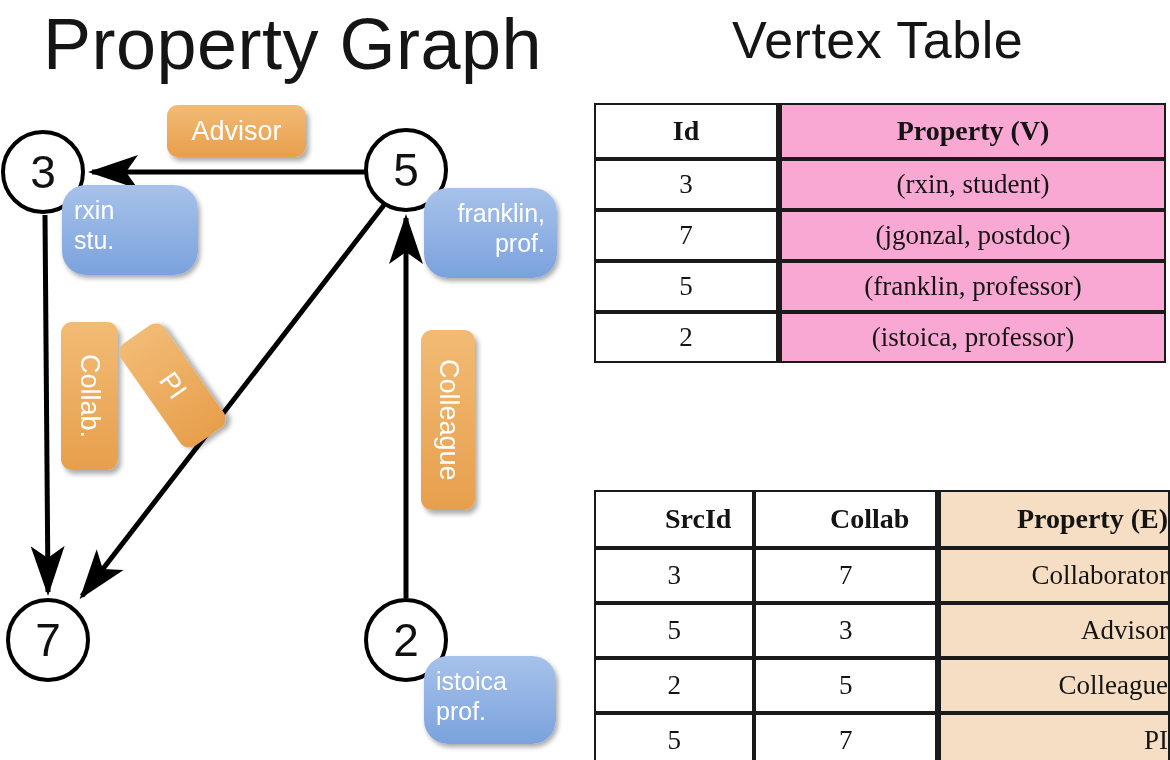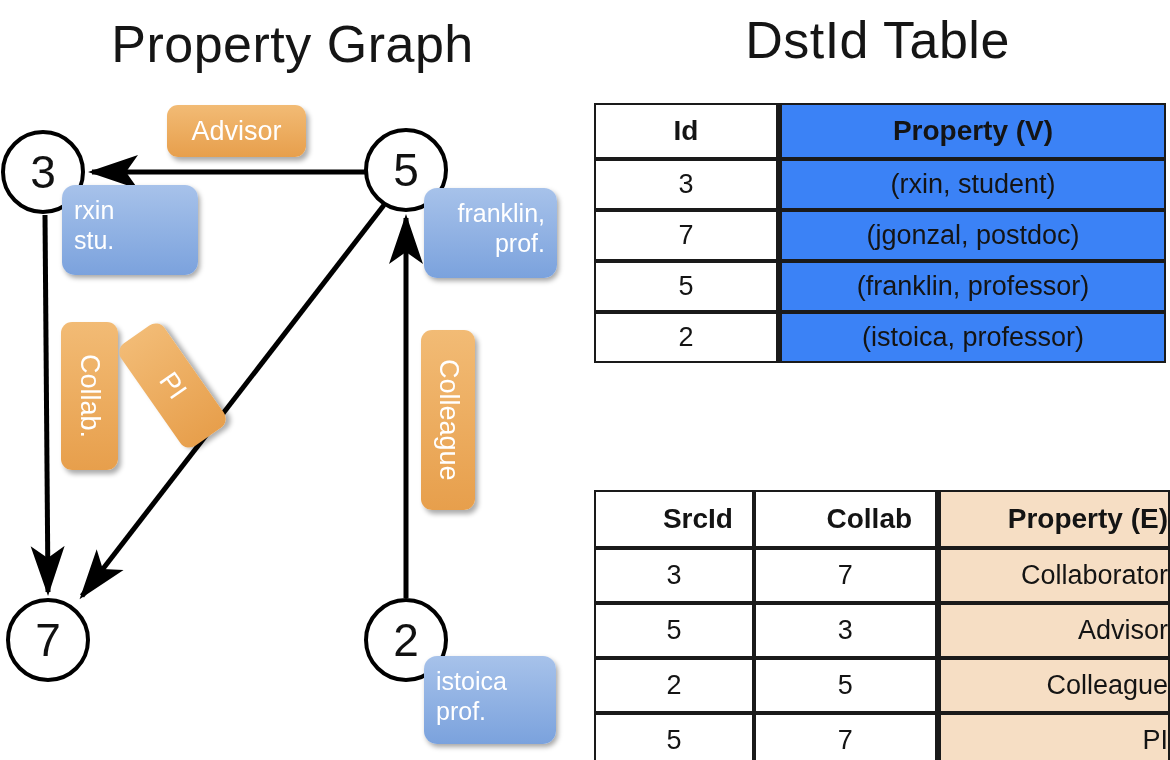--- a/index.html
+++ b/index.html
@@ -15,21 +15,21 @@
   
   .title{
     position:absolute;
     font-family:"Liberation Sans", sans-serif;
     font-weight:300;
     color:#151515;
     letter-spacing:.5px;
     white-space:nowrap;
     text-align:center;
   }
-  #title-property-graph{left:0;top:14px;width:585px;font-size:52px;line-height:60px;}
+  #title-property-graph{left:0;top:14px;width:585px;font-size:72px;line-height:60px;}
   #title-vertex-table{left:585px;top:10px;width:585px;font-size:52px;line-height:60px;}
   #title-edge-table{left:585px;top:400px;width:585px;font-size:52px;line-height:60px;}
 
   
   #graph-pane{position:absolute;left:0;top:0;width:585px;height:760px;}
   #graph-svg{position:absolute;left:0;top:0;}
 
   .node-circle{
     position:absolute;
     width:84px;height:84px;
@@ -40,21 +40,21 @@
     display:flex;align-items:center;justify-content:center;
     font-family:"Liberation Sans", sans-serif;
     font-weight:300;
     font-size:46px;
     color:#111;
     z-index:4;
   }
 
   .prop-box{
     position:absolute;
-    border-radius:13px;
+    border-radius:24px;
     background:linear-gradient(180deg,#a7c2ea 0%, #7ba2dd 100%);
     box-shadow:2px 3px 5px rgba(0,0,0,.35);
     color:#ffffff;
     font-family:"Liberation Sans", sans-serif;
     font-weight:300;
     font-size:25px;
     line-height:30px;
     padding:10px 12px;
     box-sizing:border-box;
     z-index:6;
@@ -74,33 +74,33 @@
     z-index:5;
     white-space:nowrap;
   }
   .vert-text{writing-mode:vertical-rl;text-orientation:mixed;}
 
   
   .tbl{
     position:absolute;
     border-collapse:separate;
     border-spacing:0;
-    font-family:Liberation Sans, sans-serif;
+    font-family:Liberation Serif, serif;
     border-radius:14px;
   }
   .tbl td{
     border:2px solid #1a1a1a;
     text-align:center;
     font-weight:300;
     color:#141414;
     background:#ffffff;
     padding:0;
   }
   .tbl td.hdr{font-weight:bold;}
-  .tbl td.v-prop{background:#3b82f6;}
+  .tbl td.v-prop{background:#f9a8d4;}
   .tbl td.e-prop{background:#f6dec4;text-align:right;}
 
   #vertex-table{left:594px;top:103px;}
   #vertex-table td{height:47px;font-size:27px;}
   #vertex-table td.c-id{width:180px;}
   #vertex-table td.c-prop{width:382px;border-left-width:4px;}
   #vertex-table td.hdr{font-size:28px;height:52px;}
 
   #edge-table{left:594px;top:490px;}
   #edge-table td{height:51px;font-size:27px;}
@@ -108,21 +108,21 @@
   #edge-table td.c-dst{width:175px;}
   #edge-table td.c-prop{width:242px;border-left-width:4px;}
   #edge-table td.hdr{font-size:28px;height:54px;padding-left:48px;}
 </style>
 </head>
 <body>
 
 <div class="stage">
 
   <div class="title" id="title-property-graph">Property Graph</div>
-  <div class="title" id="title-vertex-table">DstId Table</div>
+  <div class="title" id="title-vertex-table">Vertex Table</div>
 
   <div id="graph-pane">
 
     <svg id="graph-svg" width="585" height="760" viewBox="0 0 585 760">
       <defs>
         <marker id="ah" markerWidth="11" markerHeight="11" refX="9.2" refY="4" orient="auto" markerUnits="strokeWidth">
           <path d="M0,0.6 L10,4 L0,7.4 L2.4,4 Z" fill="#000"></path>
         </marker>
       </defs>
 

